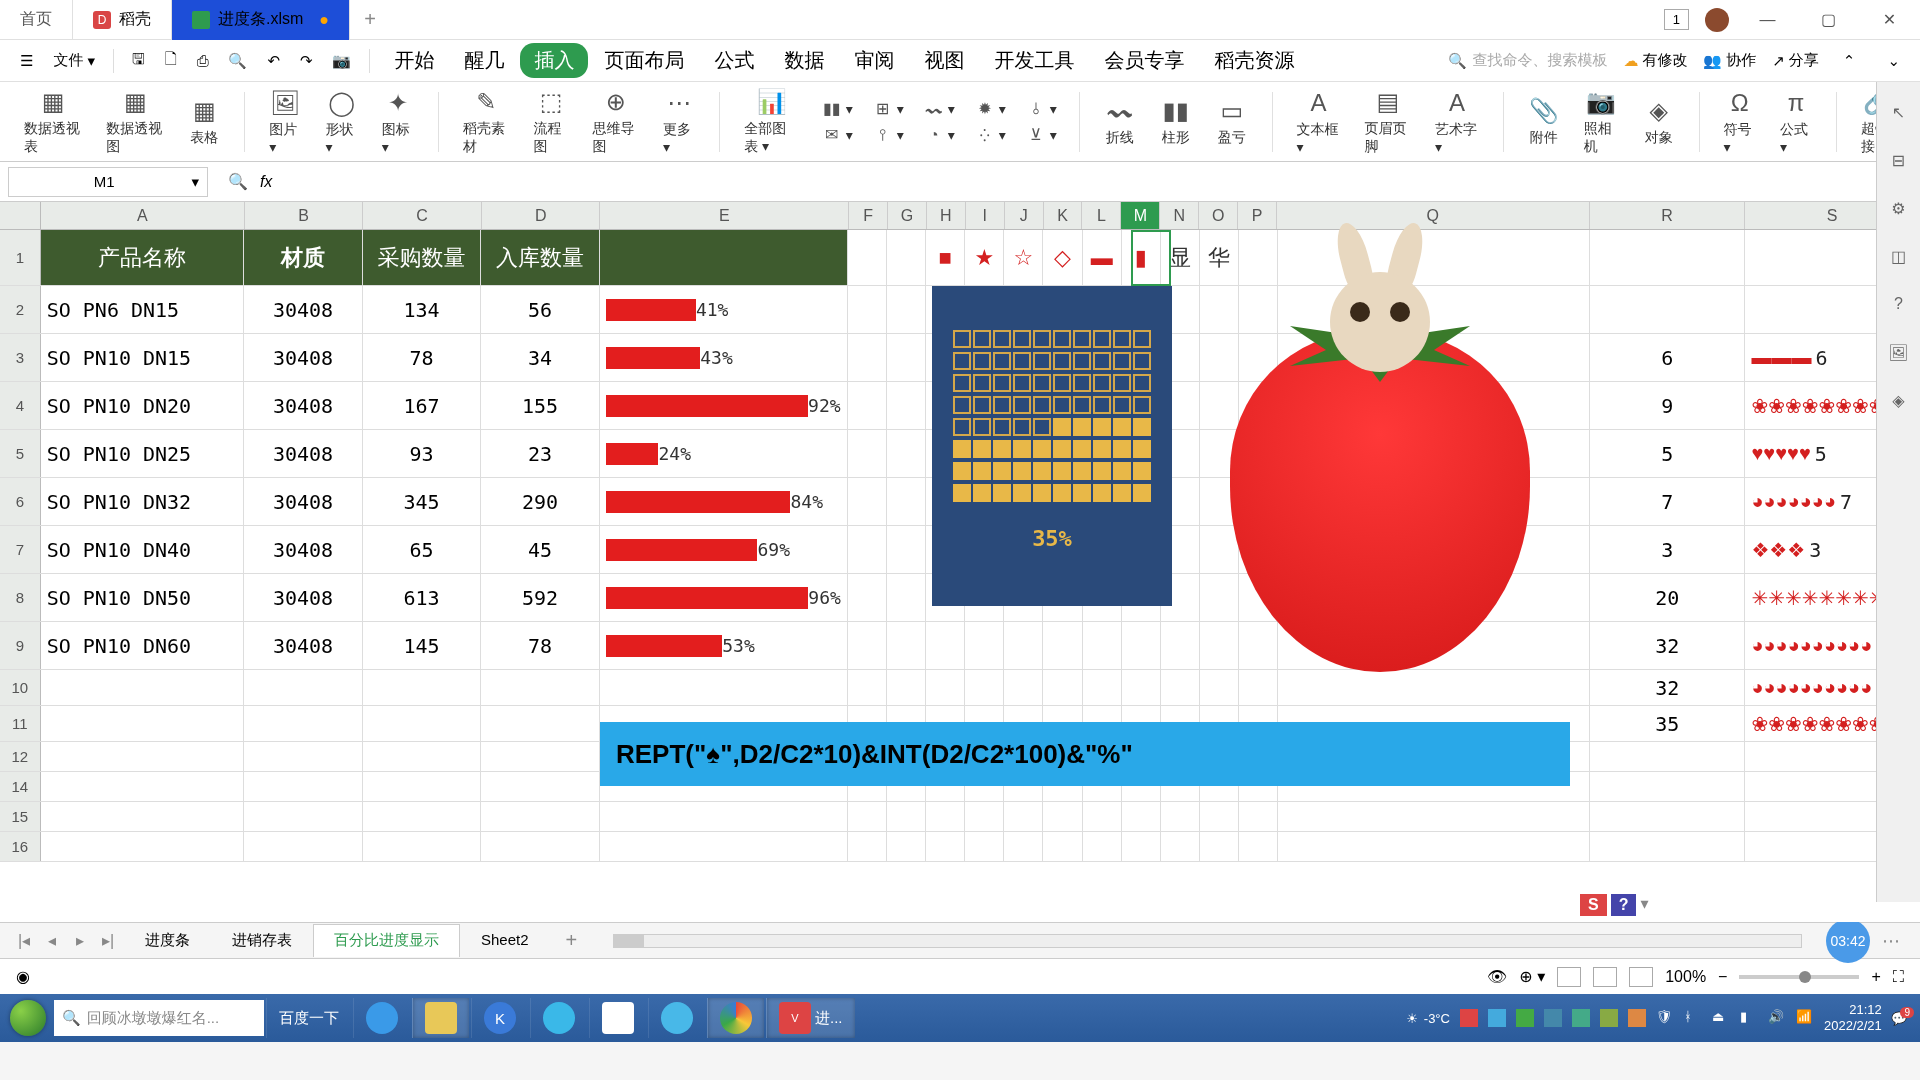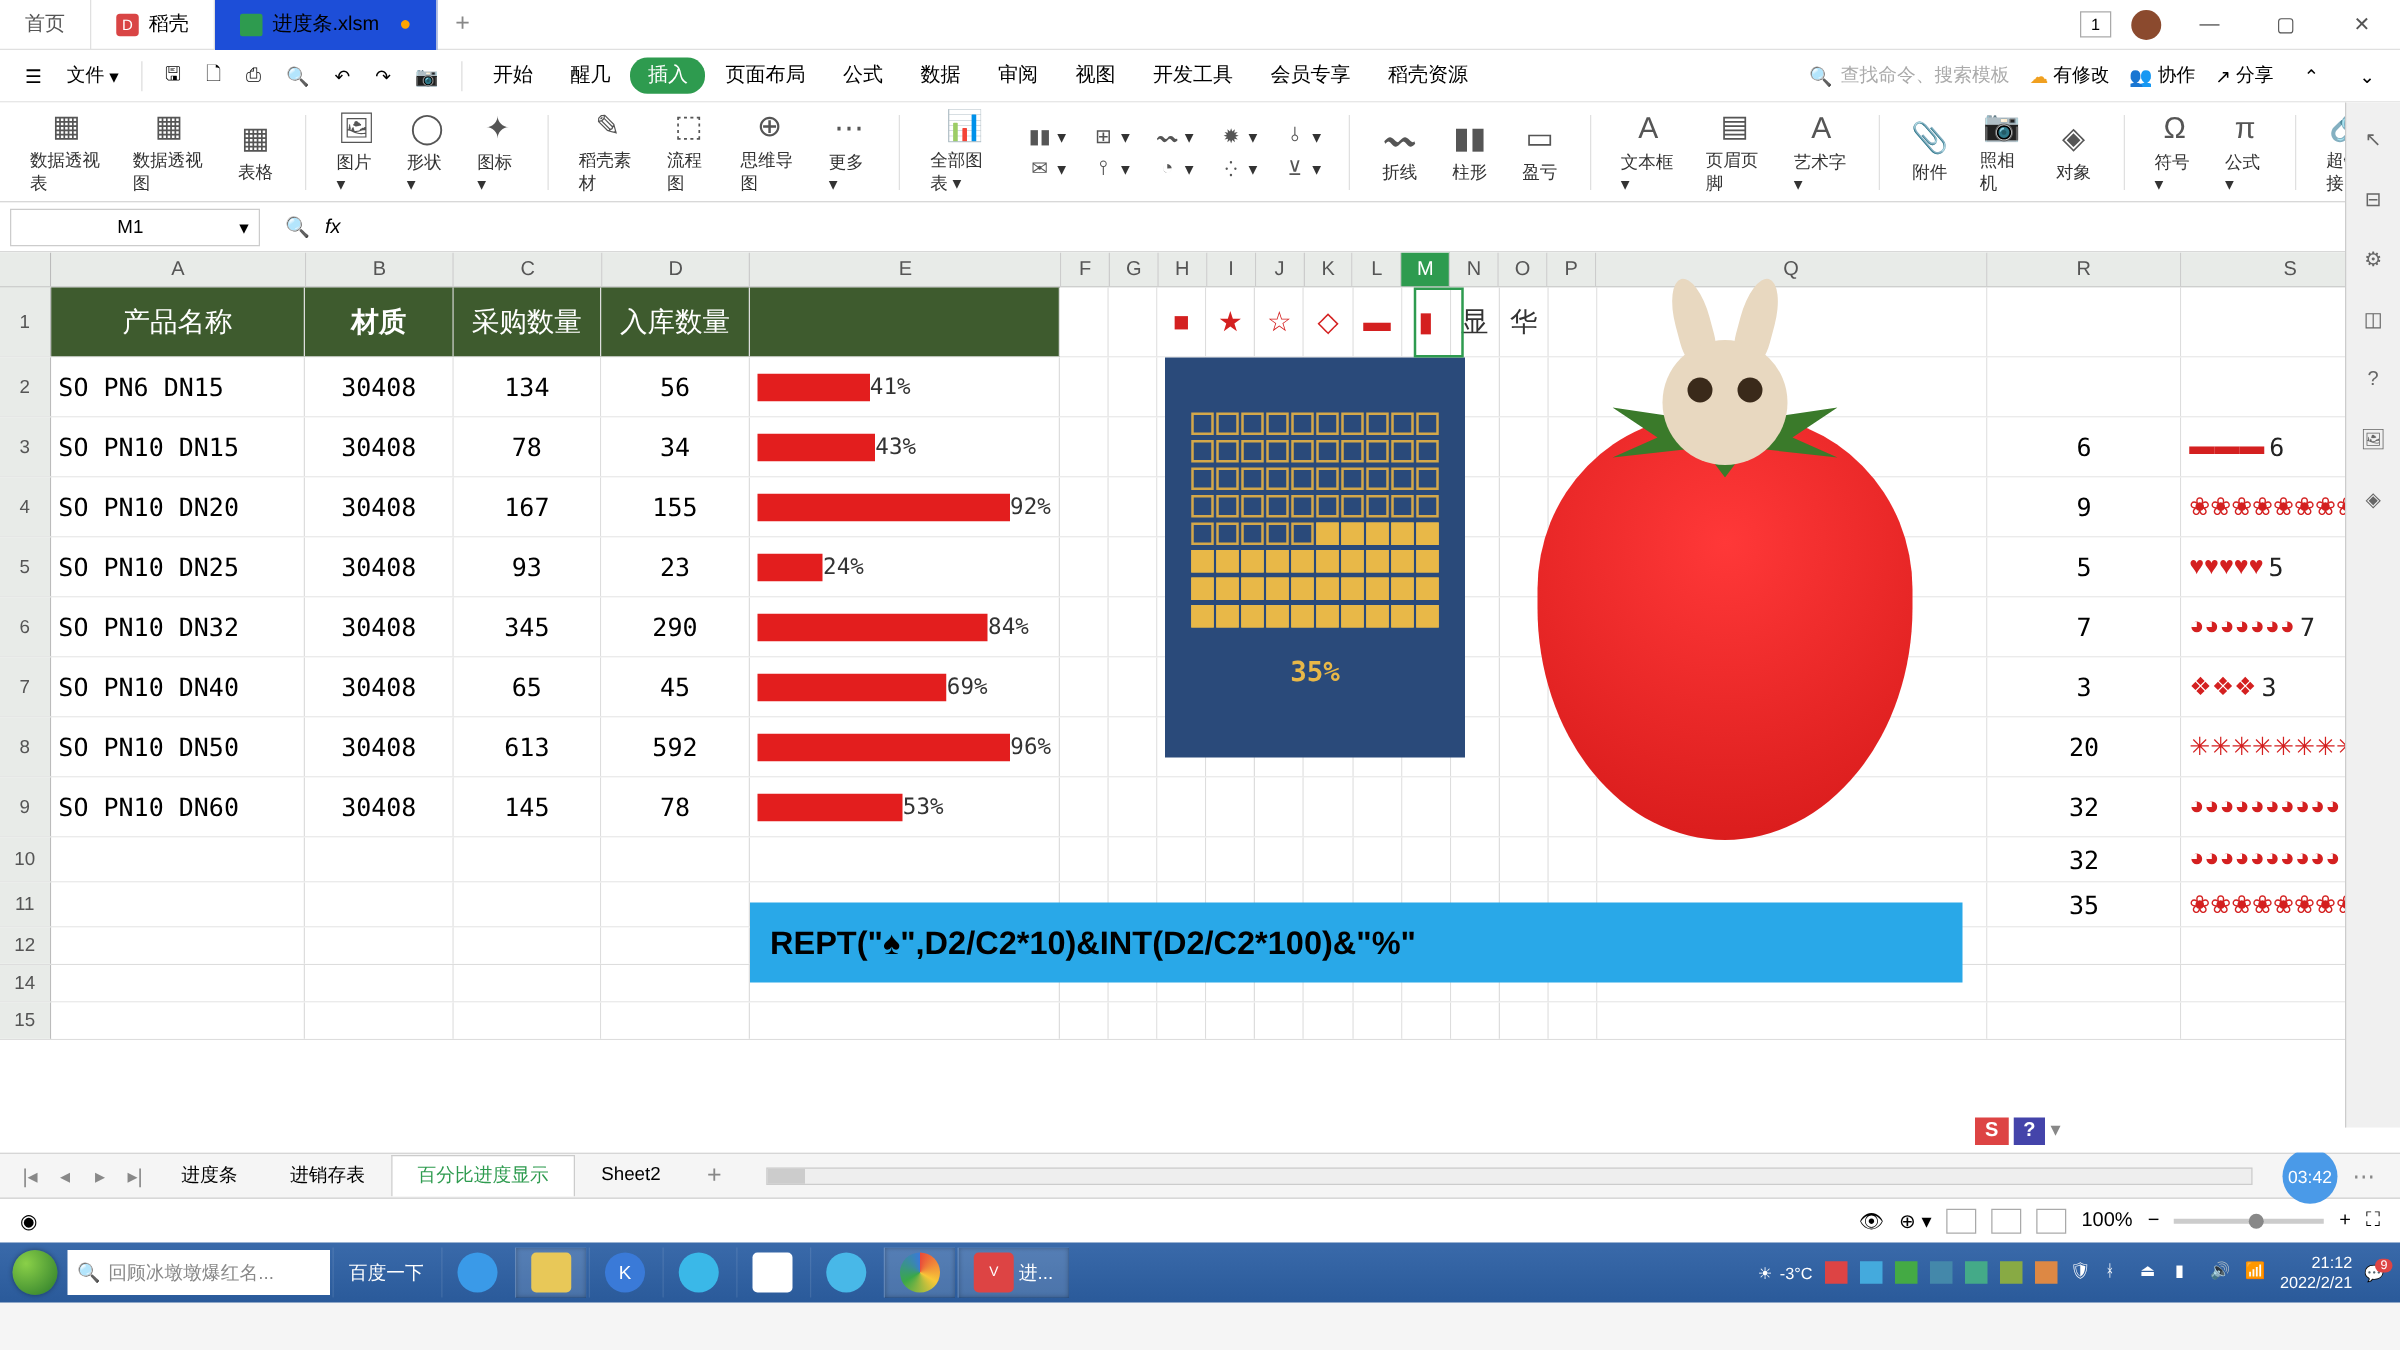--- a/index.html
+++ b/index.html
@@ -18,21 +18,21 @@
 .titlebar-right { margin-left: auto; display: flex; align-items: center; gap: 16px; padding-right: 8px; }
 .win-btn { width: 45px; height: 40px; display: flex; align-items: center; justify-content: center; cursor: pointer; color: #555; }
 .badge-1 { border: 1px solid #aaa; padding: 2px 8px; font-size: 13px; }
 .avatar { width: 24px; height: 24px; border-radius: 50%; background: #8b4a2e; }
 
 
 .menubar { height: 42px; background: #fff; display: flex; align-items: center; padding: 0 12px; gap: 4px; border-bottom: 1px solid #e0e0e0; }
 .menu-btn { padding: 4px 8px; display: flex; align-items: center; gap: 4px; cursor: pointer; font-size: 15px; }
 .menu-file { font-weight: 500; }
 .menu-sep { width: 1px; height: 24px; background: #ddd; margin: 0 6px; }
-.ribbon-tab { padding: 4px 14px; font-size: 16px; cursor: pointer; }
+.ribbon-tab { padding: 4px 14px; font-size: 20px; cursor: pointer; }
 .ribbon-tab.active { background: #2e9b4f; color: #fff; border-radius: 14px; }
 .menubar-right { margin-left: auto; display: flex; align-items: center; gap: 16px; }
 .search-box { display: flex; align-items: center; color: #aaa; font-size: 15px; gap: 6px; }
 .rt-item { display: flex; align-items: center; gap: 4px; font-size: 15px; cursor: pointer; }
 
 
 .ribbon { height: 80px; background: #fff; display: flex; align-items: center; padding: 0 16px; gap: 8px; border-bottom: 1px solid #ccc; }
 .rb-btn { display: flex; flex-direction: column; align-items: center; gap: 4px; padding: 4px 8px; cursor: pointer; font-size: 14px; color: #333; }
 .rb-btn .icon { width: 32px; height: 28px; display: flex; align-items: center; justify-content: center; color: #555; font-size: 24px; }
 .rb-btn.small { flex-direction: row; padding: 2px 6px; }
@@ -731,20 +731,42 @@
         <div class="cell " style="width: 40px;"></div>
         <div class="cell " style="width: 40px;"></div>
         <div class="cell " style="width: 40px;"></div>
         <div class="cell " style="width: 40px;"></div>
         <div class="cell " style="width: 40px;"></div>
         <div class="cell " style="width: 40px;"></div>
         <div class="cell " style="width: 322px;"></div>
         <div class="cell " style="width: 160px;"></div>
         <div class="cell " style="width: 180px;"></div>
       </div>
+      <div class="row " style="height: 30px;">
+        <div class="rh">16</div>
+        <div class="cell " style="width: 210px;"></div>
+        <div class="cell " style="width: 122px;"></div>
+        <div class="cell " style="width: 122px;"></div>
+        <div class="cell " style="width: 122px;"></div>
+        <div class="cell " style="width: 256px;"></div>
+        <div class="cell " style="width: 40px;"></div>
+        <div class="cell " style="width: 40px;"></div>
+        <div class="cell " style="width: 40px;"></div>
+        <div class="cell " style="width: 40px;"></div>
+        <div class="cell " style="width: 40px;"></div>
+        <div class="cell " style="width: 40px;"></div>
+        <div class="cell " style="width: 40px;"></div>
+        <div class="cell " style="width: 40px;"></div>
+        <div class="cell " style="width: 40px;"></div>
+        <div class="cell " style="width: 40px;"></div>
+        <div class="cell " style="width: 40px;"></div>
+        <div class="cell " style="width: 322px;"></div>
+        <div class="cell " style="width: 160px;"></div>
+        <div class="cell " style="width: 180px;"></div>
+      </div>
     </div>
 
   <div class="bluecard">
     <div class="sq-grid" id="sqgrid">
         <div class="sq-row">
           <div class="sq"></div>
           <div class="sq"></div>
           <div class="sq"></div>
           <div class="sq"></div>
           <div class="sq"></div>

